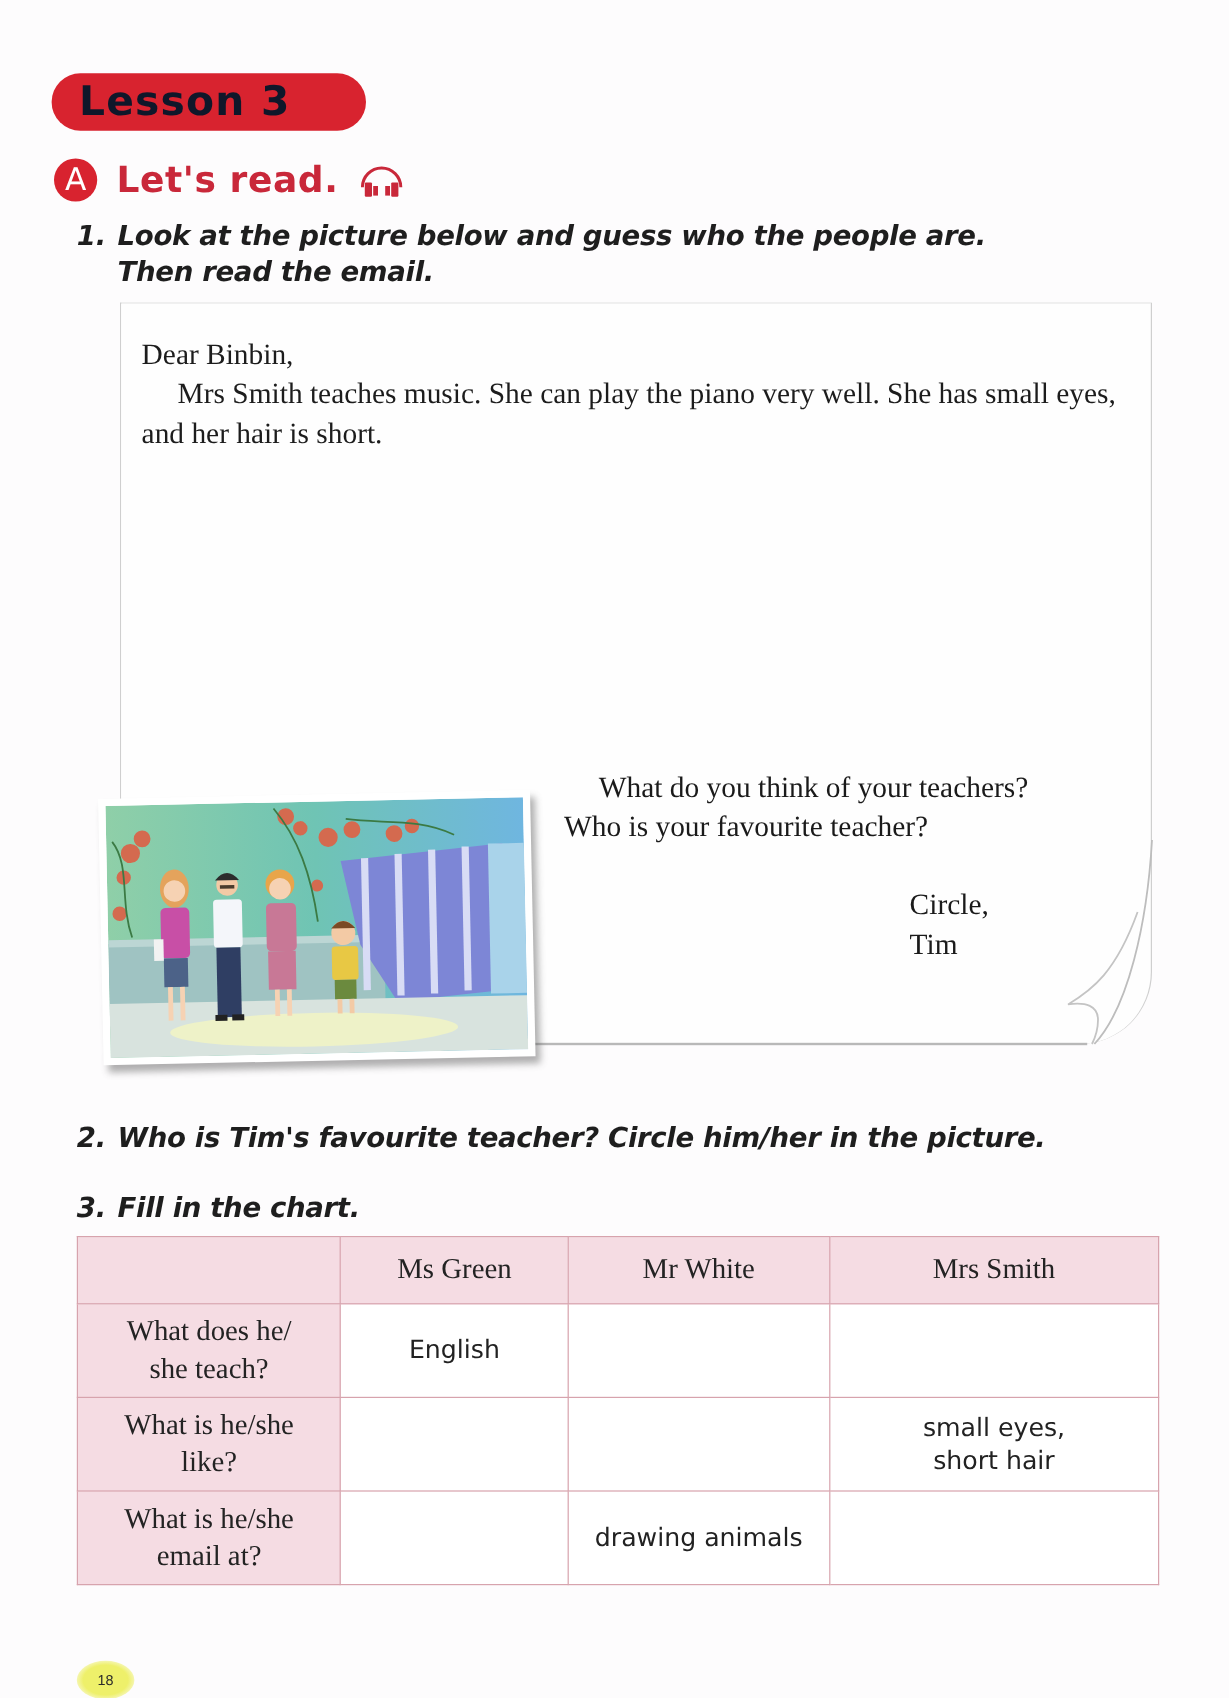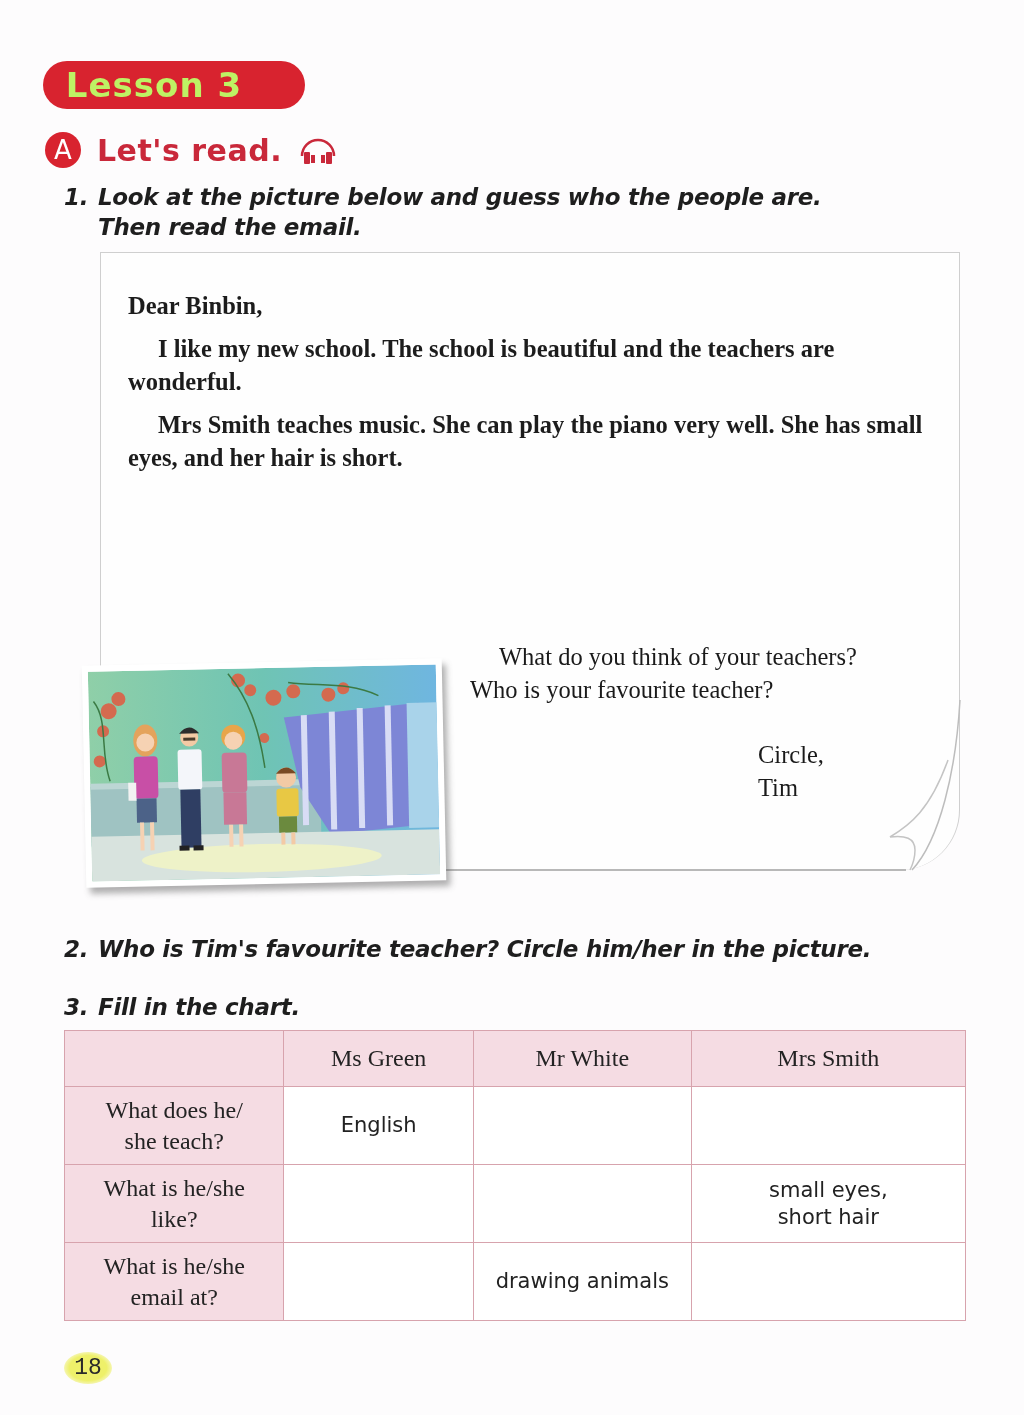--- a/index.html
+++ b/index.html
@@ -6,21 +6,21 @@
     html, body { width: 1024px; height: 1415px; background: #fdfcfd; overflow: hidden; }
     body { position: relative; font-family: "Liberation Serif", serif; color: #1a1a1a; }
 
     .lesson-pill {
       position: absolute; left: 43px; top: 61px; width: 262px; height: 48px;
       background: #d8232f; border-radius: 24px;
       display: flex; align-items: center; justify-content: center;
     }
     .lesson-pill span {
       font-family: "DejaVu Sans", sans-serif; font-weight: bold; font-size: 34px;
-      color: #bef264; letter-spacing: 1px; margin-left: -40px;
+      color: #0f172a; letter-spacing: 1px; margin-left: -40px;
     }
 
     .section-head { position: absolute; left: 45px; top: 128px; height: 44px; display: flex; align-items: center; }
     .section-badge {
       width: 36px; height: 36px; border-radius: 50%; background: #d8232f;
       color: #fff; font-family: "DejaVu Sans", sans-serif; font-size: 26px;
       display: flex; align-items: center; justify-content: center; line-height: 1;
     }
     .section-title {
       margin-left: 16px; font-family: "DejaVu Sans", sans-serif; font-weight: bold;
@@ -46,21 +46,21 @@
     }
     .email-bottom {
       position: absolute; left: 440px; top: 869px; width: 466px; height: 1.5px; background: #b8b8b8;
     }
     .page-curl { position: absolute; left: 860px; top: 700px; width: 110px; height: 180px; }
 
     .email-text {
       position: absolute; left: 118px; top: 279px; width: 830px;
       font-family: "Liberation Serif", serif; font-size: 24.5px; line-height: 33px; color: #1c1c1c;
     }
-    .email-text p { margin: 10px; font-weight: bold; }
+    .email-text p { margin: 0; }
     .email-text .indent { text-indent: 30px; }
 
     .closing-q { position: absolute; font-size: 24.5px; line-height: 33px; font-family: "Liberation Serif", serif; }
     .cq1 { left: 499px; top: 640px; }
     .cq2 { left: 470px; top: 673px; }
     .signoff { position: absolute; left: 758px; top: 738px; font-size: 24.5px; line-height: 33px; }
 
     .illustration {
       position: absolute; left: 84px; top: 662px; width: 360px; height: 222px;
       background: #fff; transform: rotate(-1.2deg);
@@ -82,25 +82,25 @@
     .chart-table tbody tr { height: 78px; }
     .chart-table .answer {
       font-family: "DejaVu Sans", sans-serif; font-size: 21px; line-height: 27px; color: #222;
     }
     .col-g { width: 194px; }
     .col-w { width: 223px; }
     .col-s { width: 283px; }
     .chart-table td { background: #ffffff; }
 
     .page-num {
-      position: absolute; left: 64px; top: 1352px; width: 48px; height: 32px;
+      position: absolute; left: 64px; top: 1384px; width: 48px; height: 32px;
       border-radius: 50%;
       background: radial-gradient(ellipse at center, #eef06a 0%, #eef06a 55%, rgba(238,240,106,0.4) 75%, rgba(255,255,255,0) 100%);
       display: flex; align-items: center; justify-content: center;
-      font-family: Liberation Mono, monospace; font-size: 23px; color: #2a2a2a;
+      font-family: Liberation Sans, sans-serif; font-size: 12px; color: #2a2a2a;
     }
   </style>
 </head>
 <body>
 
 <div class="lesson-pill">
   <span>Lesson 3</span>
 </div>
 
 <div class="section-head">
@@ -122,21 +122,20 @@
 
 <div class="email-box"></div>
 <div class="email-bottom"></div>
 <svg class="page-curl" viewBox="0 0 110 180">
   <path d="M100 0 C 96 70, 80 140, 52 170" fill="none" stroke="#bdbdbd" stroke-width="1.5"></path>
   <path d="M88 60 C 70 110, 50 125, 30 137 C 45 135, 55 138, 55 150 C 55 160, 52 166, 50 170" fill="none" stroke="#c4c4c4" stroke-width="1.5"></path>
 </svg>
 
 <div class="email-text">
   <p>Dear Binbin,</p>
-  <p class="indent">I like my new school. The school is beautiful and the teachers are wonderful.</p>
   <p class="indent">Mrs Smith teaches music. She can play the piano very well. She has small eyes, and her hair is short.</p>
 </div>
 
 <div class="closing-q cq1">What do you think of your teachers?</div>
 <div class="closing-q cq2">Who is your favourite teacher?</div>
 <div class="signoff">
   <div>Circle,</div>
   <div>Tim</div>
 </div>
 

